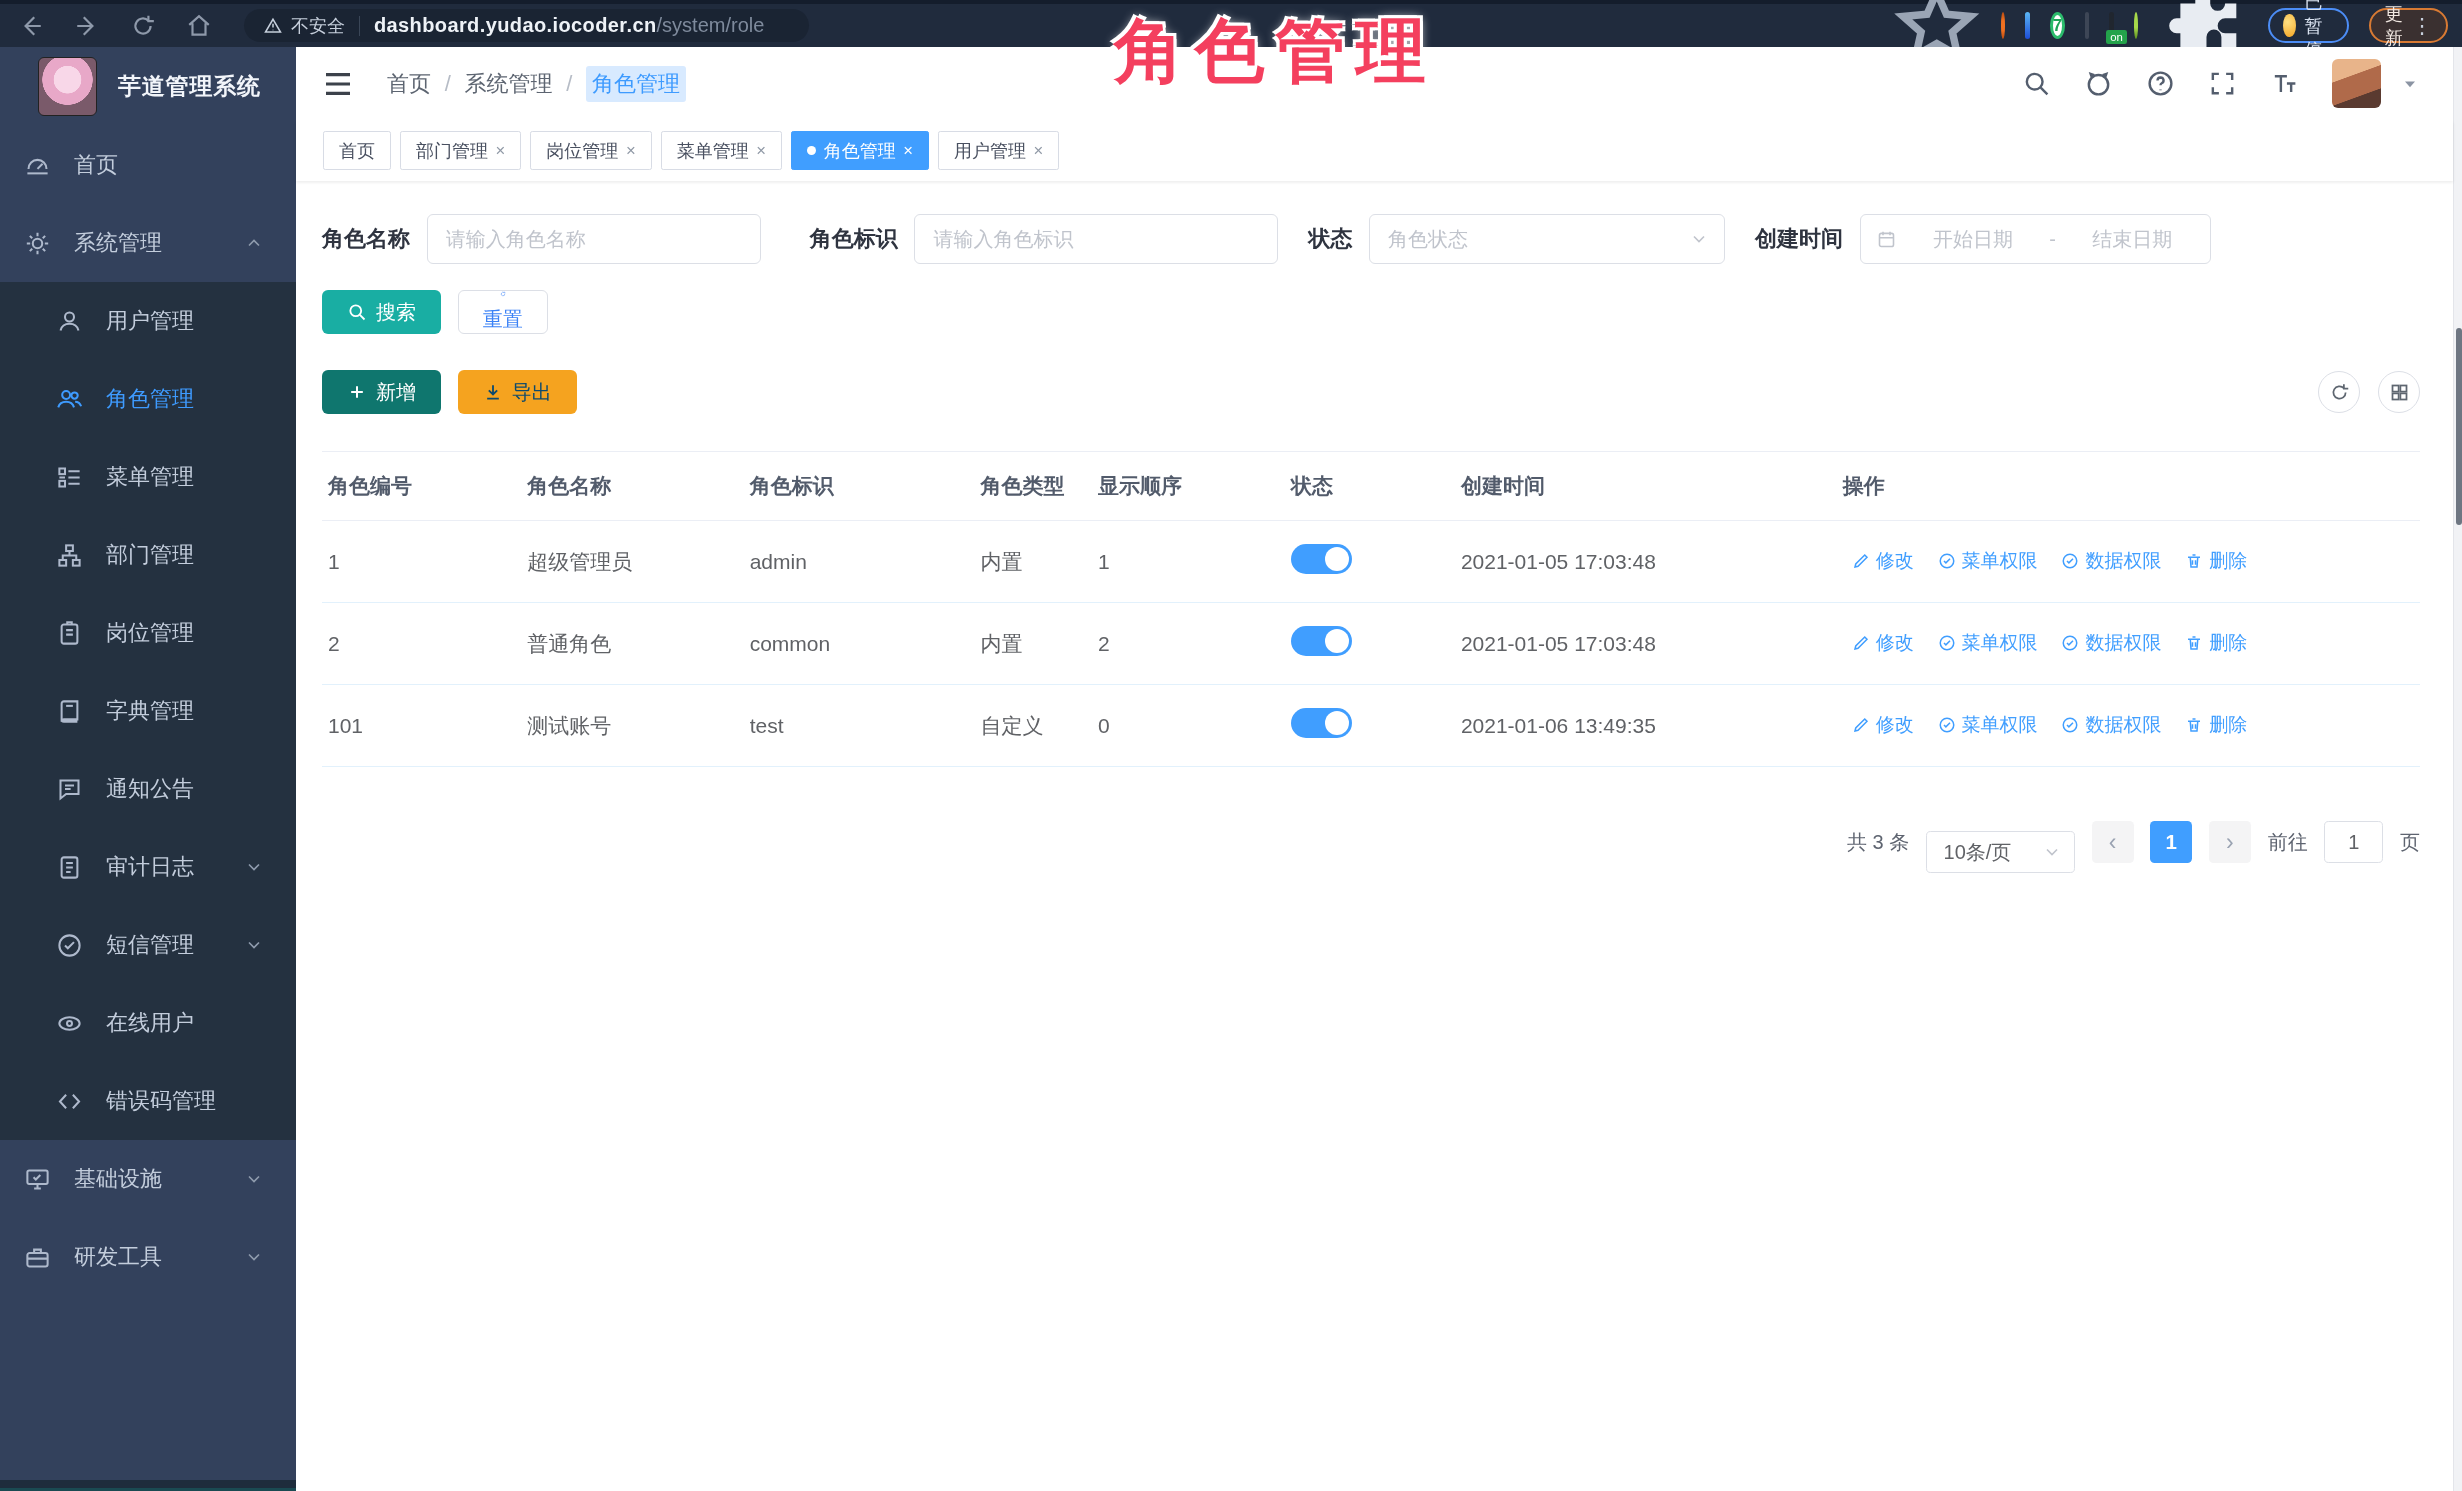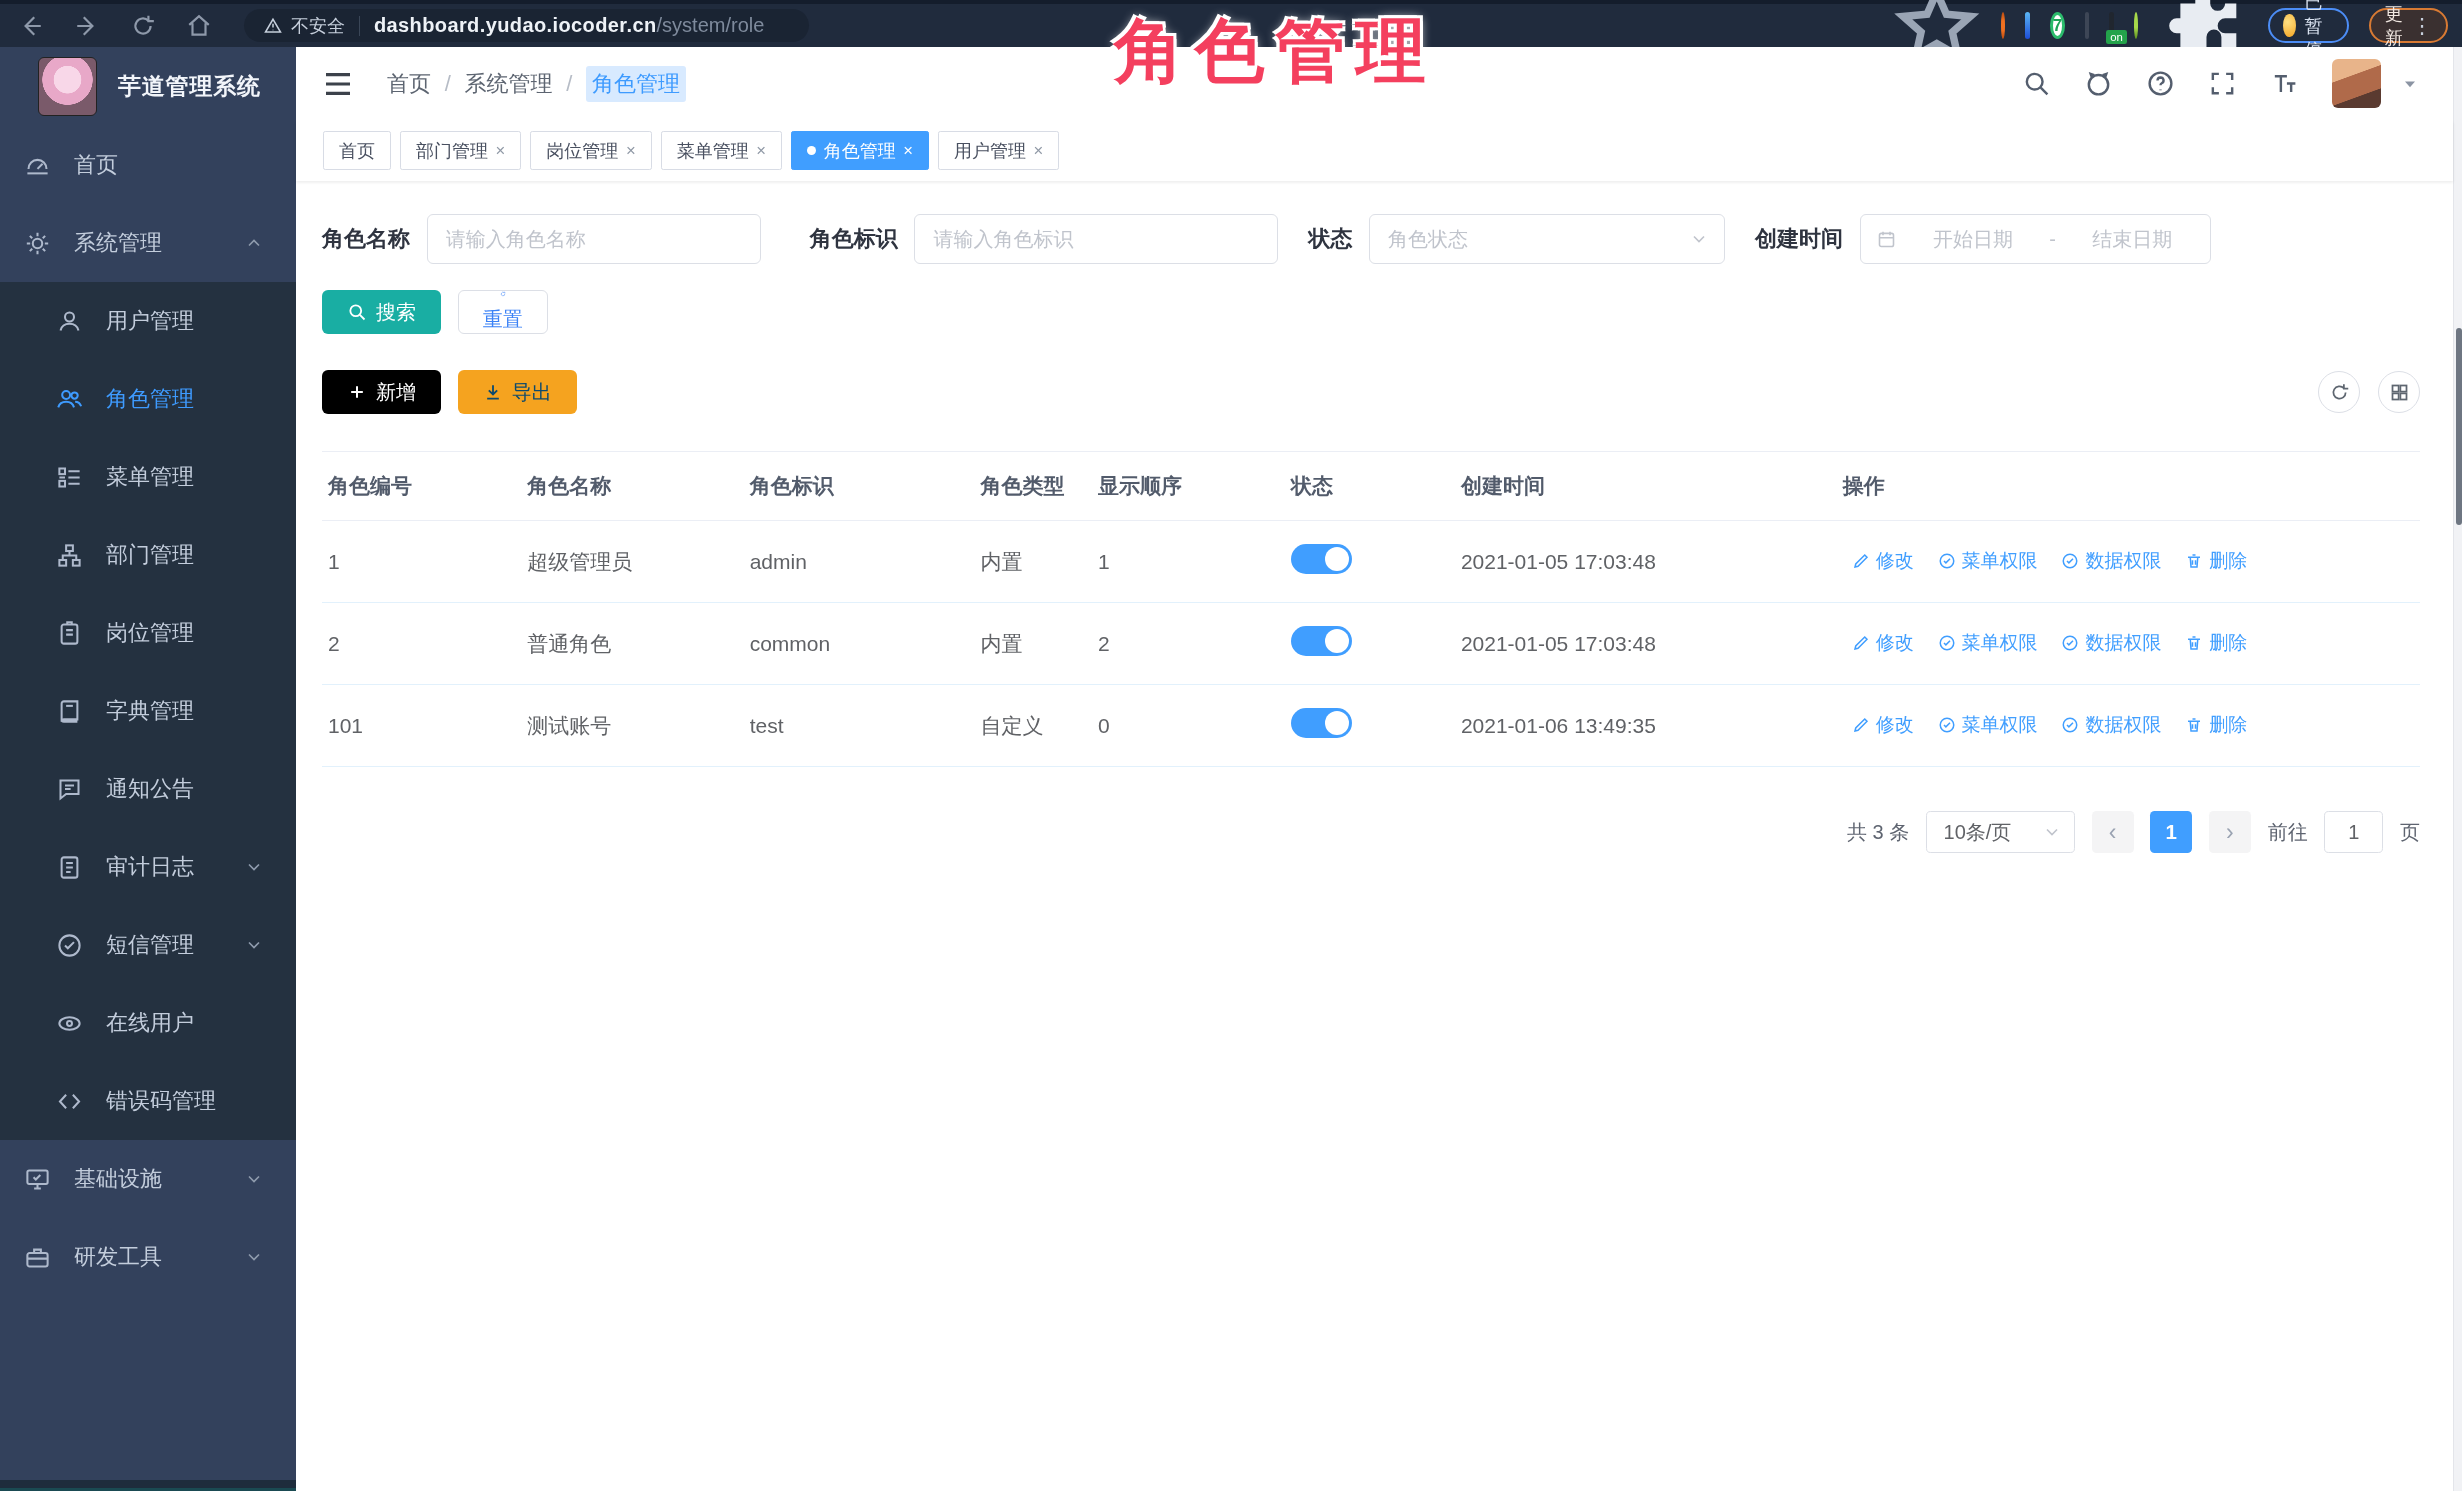--- a/index.html
+++ b/index.html
@@ -82,41 +82,41 @@
   #f-date { width:351px; padding:6px 15px; cursor:pointer; gap:13.7px;justify-content:space-between; }
   #f-date .cal { width:21px; height:21px; color:#C0C4CC; flex:0 0 auto; }
   #f-date .dph { flex:1; text-align:center; color:#C0C4CC; }
   #f-date .dsep { color:#C0C4CC; }
 
   
   .btn { height:44px; border-radius:6px; display:inline-flex; align-items:center; gap:9px; font-size:20px; padding:0 24px; cursor:pointer; border:1.5px solid transparent; }
   .btn .bico { width:20px; height:20px; }
   .btn-search { background:#19AEA3; color:#fff; }
   .btn-reset { background:#fff; border-color:#DCDFE6; color:#3b82f6;flex-direction:column; }
-  .btn-add { background:#000000; color:#fff; }
+  .btn-add { background:#0f766e; color:#fff; }
   .btn-export { background:#F5A31F; color:#0c4a6e; }
   #search-row { margin-top:26px; display:flex; gap:16.7px; }
   #action-row { margin-top:36px; display:flex; gap:16.7px; align-items:center; }
   .circle-btn { width:42px; height:42px; border-radius:50%; border:1.5px solid #DCDFE6; display:flex; align-items:center; justify-content:center; color:#5E6670; cursor:pointer; background:#fff; }
   .circle-btn svg { width:21px; height:21px; }
   #table-tools { margin-left:auto; display:flex; gap:18px; }
 
   
   #role-table { width:100%; border-collapse:collapse; margin-top:37px; }
   #role-table th { font-size:21px; font-weight:700; color:#525B6B; text-align:left; padding:20px 6px; border-top:1.5px solid #EBEEF5; border-bottom:1.5px solid #EBEEF5; }
   #role-table td { font-size:21px; color:#606266; padding:23px 6px; border-bottom:1.5px solid #E2F1FC; }
   #role-table th.c-op, #role-table td.c-op { }
   .switch { width:61px; height:30px; border-radius:15px; background:#409EFF; position:relative; display:inline-block; cursor:pointer; }
   .switch::after { content:""; position:absolute; right:3px; top:3px; width:24px; height:24px; border-radius:50%; background:#fff; }
   .op-link { display:inline-flex; align-items:center; gap:6px; color:#409EFF; font-size:19px; margin:0 9px; cursor:pointer; white-space:nowrap; }
   .op-link .oico { width:18px; height:18px; }
 
   
   #pagination { margin-top:44px; display:flex; align-items:center; justify-content:flex-end; gap:16.7px; font-size:20px; color:#5E6470; }
-  #page-size { width:149px; height:42px; border:1.5px solid #DCDFE6; border-radius:4.6px; display:flex; align-items:center; justify-content:space-between; padding:0 12px 0 16.7px; cursor:pointer; color:#606266; }
+  #page-size { width:149px; height:42px; border:1.5px solid #DCDFE6; border-radius:4.6px; display:flex; align-items:center; justify-content:space-between; padding:0 12px 0 16.7px; cursor:pointer; color:#606266;margin-top:20px; }
   .pg-btn { width:42px; height:42px; border-radius:4.6px; background:#F4F4F5; color:#9AA3B2; display:flex; align-items:center; justify-content:center; font-size:23px; cursor:pointer; }
   .pg-cur { width:42px; height:42px; border-radius:4.6px; background:#409EFF; color:#fff; display:flex; align-items:center; justify-content:center; font-size:20.5px; font-weight:700; cursor:pointer; }
   #goto-input { width:59px; height:42px; border:1.5px solid #DCDFE6; border-radius:4.6px; text-align:center; font-size:20px; color:#606266; outline:none; }
 
   
   #scrollbar { position:absolute; right:0; top:47px; width:9px; height:1445px; background:#F1F2F5; border-left:0.8px solid #E3E5EA; }
   #scroll-thumb { position:absolute; left:1.5px; top:281px; width:6px; height:197px; border-radius:3px; background:#6E7682; cursor:pointer; }
 </style>
 </head>
 <body>

